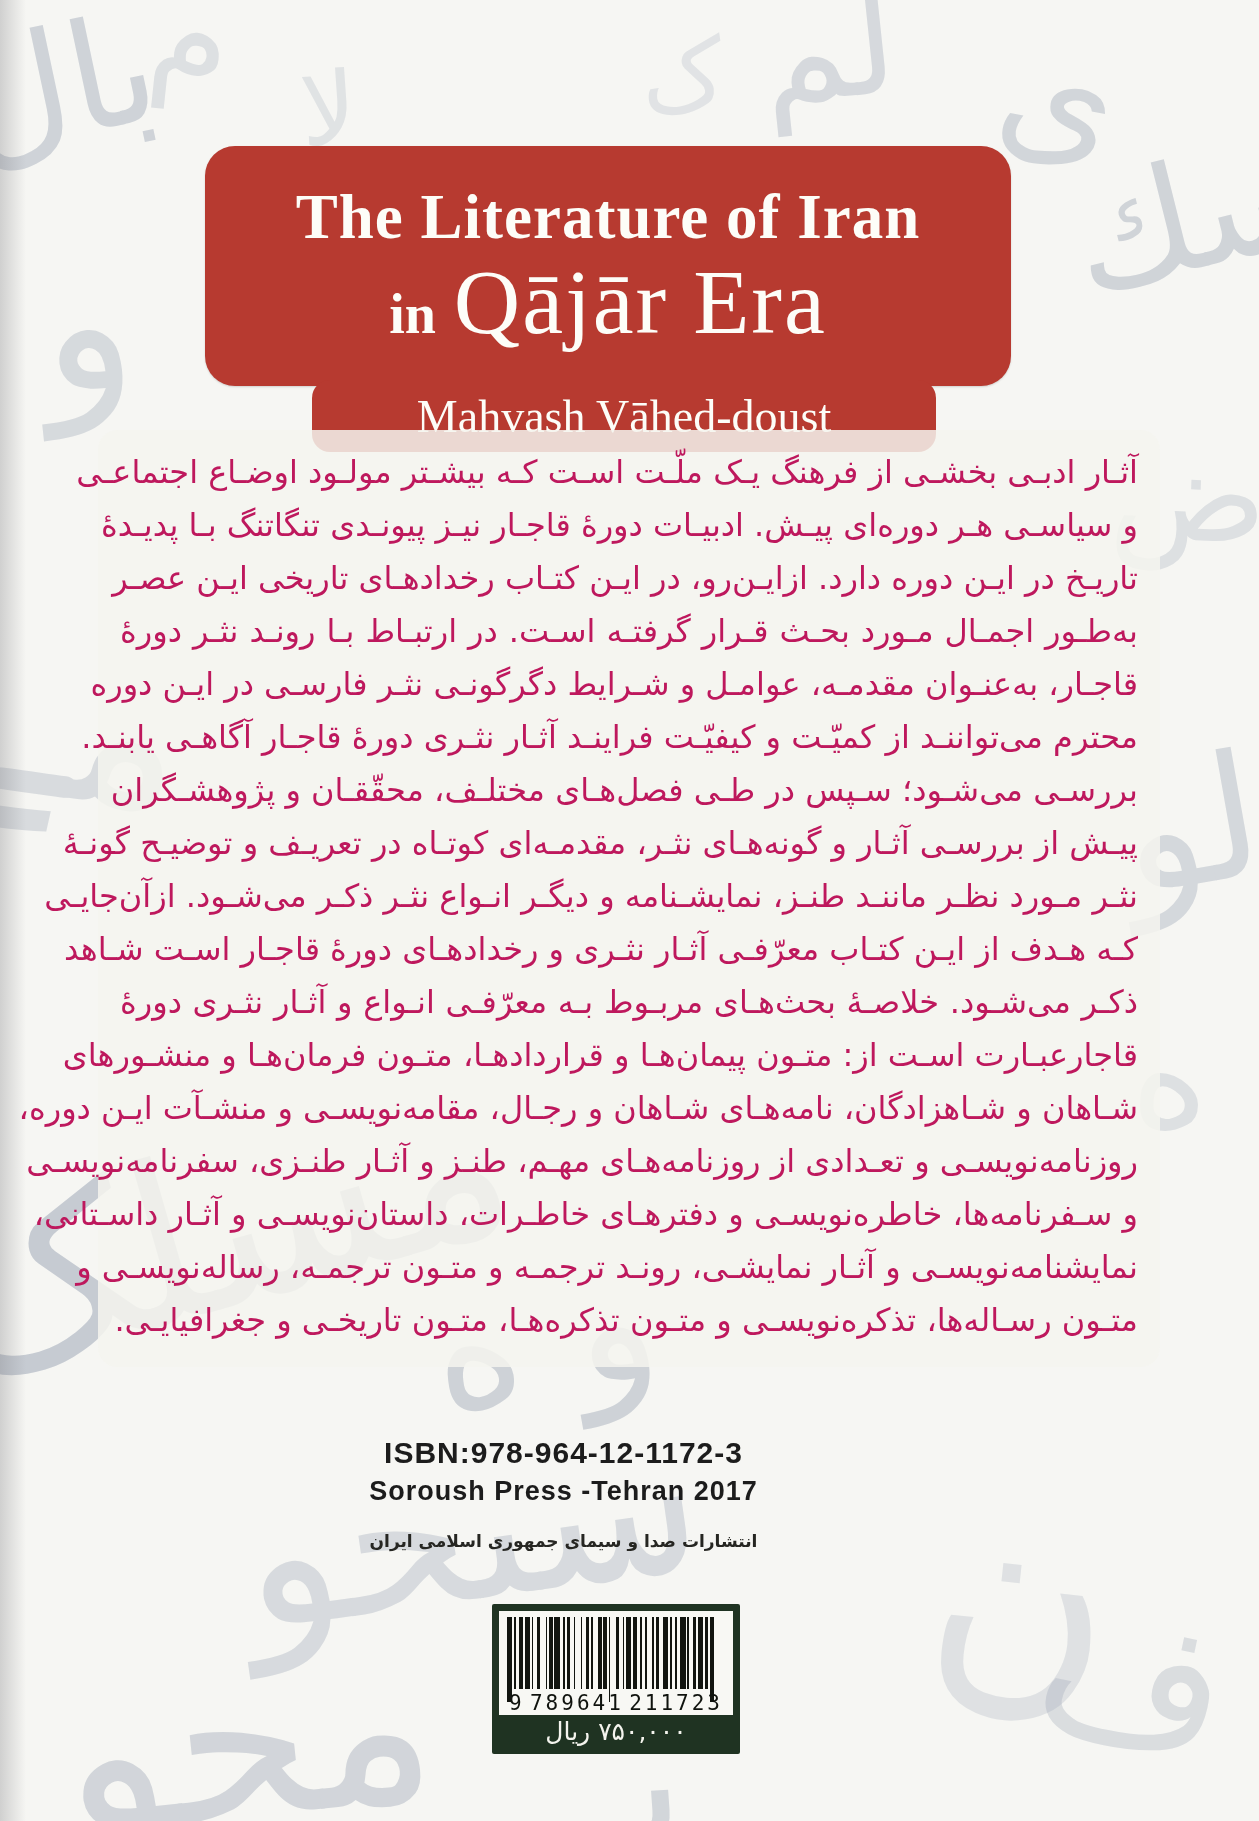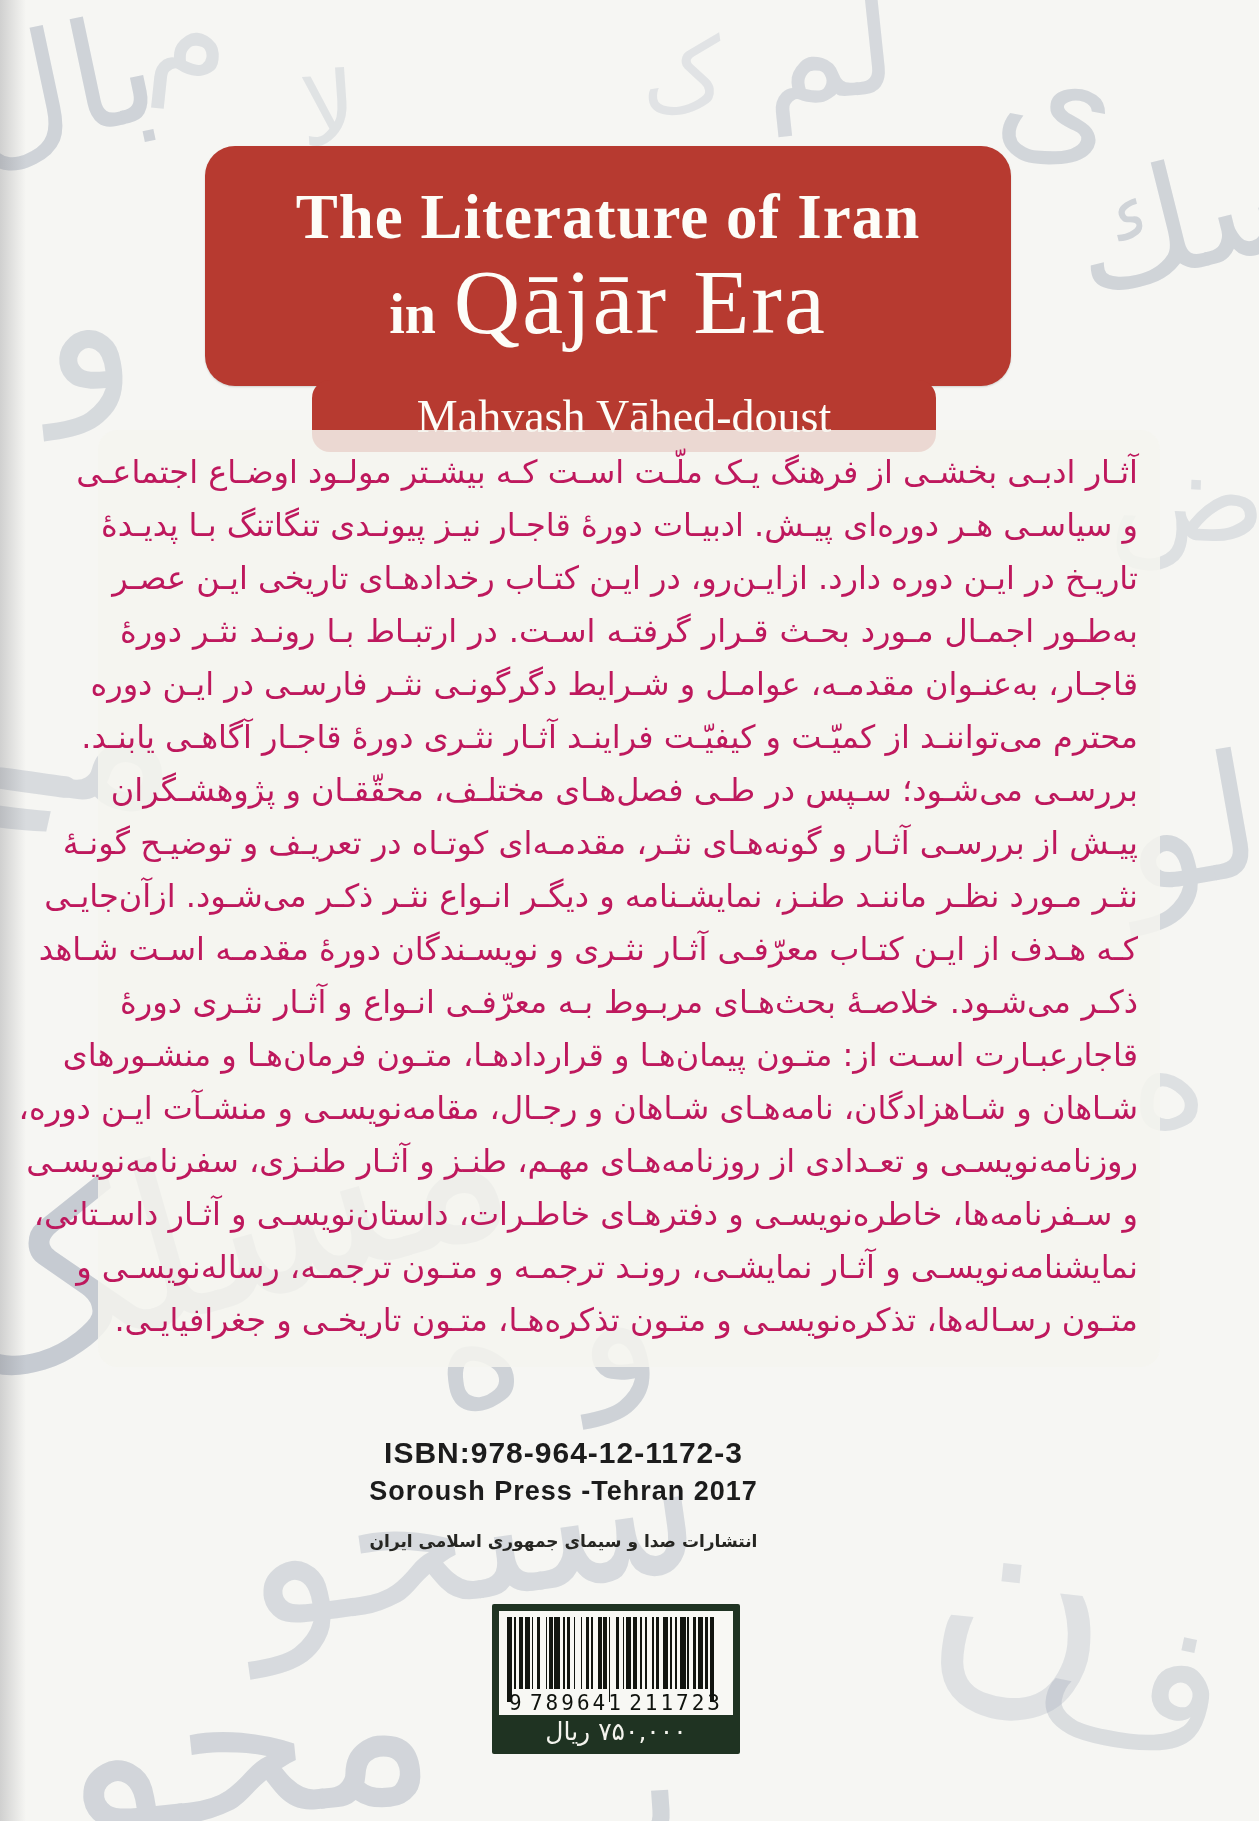--- a/index.html
+++ b/index.html
@@ -109,21 +109,21 @@
   <div class="blurb">
       <div class="blurb-line">آثـار ادبـی بخشـی از فرهنگ یـک ملّـت اسـت کـه بیشـتر مولـود اوضـاع اجتماعـی</div>
       <div class="blurb-line">و سیاسـی هـر دوره‌ای پیـش. ادبیـات دورهٔ قاجـار نیـز پیونـدی تنگاتنگ بـا پدیـدهٔ</div>
       <div class="blurb-line">تاریـخ در ایـن دوره دارد. ازایـن‌رو، در ایـن کتـاب رخدادهـای تاریخی ایـن عصـر</div>
       <div class="blurb-line">به‌طـور اجمـال مـورد بحـث قـرار گرفتـه اسـت. در ارتبـاط بـا رونـد نثـر دورهٔ</div>
       <div class="blurb-line">قاجـار، به‌عنـوان مقدمـه، عوامـل و شـرایط دگرگونـی نثـر فارسـی در ایـن دوره</div>
       <div class="blurb-line">محترم می‌تواننـد از کمیّـت و کیفیّـت فراینـد آثـار نثـری دورهٔ قاجـار آگاهـی یابنـد.</div>
       <div class="blurb-line">بررسـی می‌شـود؛ سـپس در طـی فصل‌هـای مختلـف، محقّقـان و پژوهشـگران</div>
       <div class="blurb-line">پیـش از بررسـی آثـار و گونه‌هـای نثـر، مقدمـه‌ای کوتـاه در تعریـف و توضیـح گونـهٔ</div>
       <div class="blurb-line">نثـر مـورد نظـر ماننـد طنـز، نمایشـنامه و دیگـر انـواع نثـر ذکـر می‌شـود. ازآن‌جایـی</div>
-      <div class="blurb-line">کـه هـدف از ایـن کتـاب معرّفـی آثـار نثـری و نویسـندگان دورهٔ مقدمـه اسـت شـاهد</div>
+      <div class="blurb-line">کـه هـدف از ایـن کتـاب معرّفـی آثـار نثـری و رخدادهـای دورهٔ قاجـار اسـت شـاهد</div>
       <div class="blurb-line">ذکـر می‌شـود. خلاصـهٔ بحث‌هـای مربـوط بـه معرّفـی انـواع و آثـار نثـری دورهٔ</div>
       <div class="blurb-line">قاجارعبـارت اسـت از: متـون پیمان‌هـا و قراردادهـا، متـون فرمان‌هـا و منشـورهای</div>
       <div class="blurb-line">شـاهان و شـاهزادگان، نامه‌هـای شـاهان و رجـال، مقامه‌نویسـی و منشـآت ایـن دوره،</div>
       <div class="blurb-line">روزنامه‌نویسـی و تعـدادی از روزنامه‌هـای مهـم، طنـز و آثـار طنـزی، سفرنامه‌نویسـی</div>
       <div class="blurb-line">و سـفرنامه‌ها، خاطره‌نویسـی و دفترهـای خاطـرات، داستان‌نویسـی و آثـار داسـتانی،</div>
       <div class="blurb-line">نمایشنامه‌نویسـی و آثـار نمایشـی، رونـد ترجمـه و متـون ترجمـه، رساله‌نویسـی و</div>
       <div class="blurb-line last">متـون رسـاله‌ها، تذکره‌نویسـی و متـون تذکره‌هـا، متـون تاریخـی و جغرافیایـی.</div>
     </div>
 
   <div class="pub">

